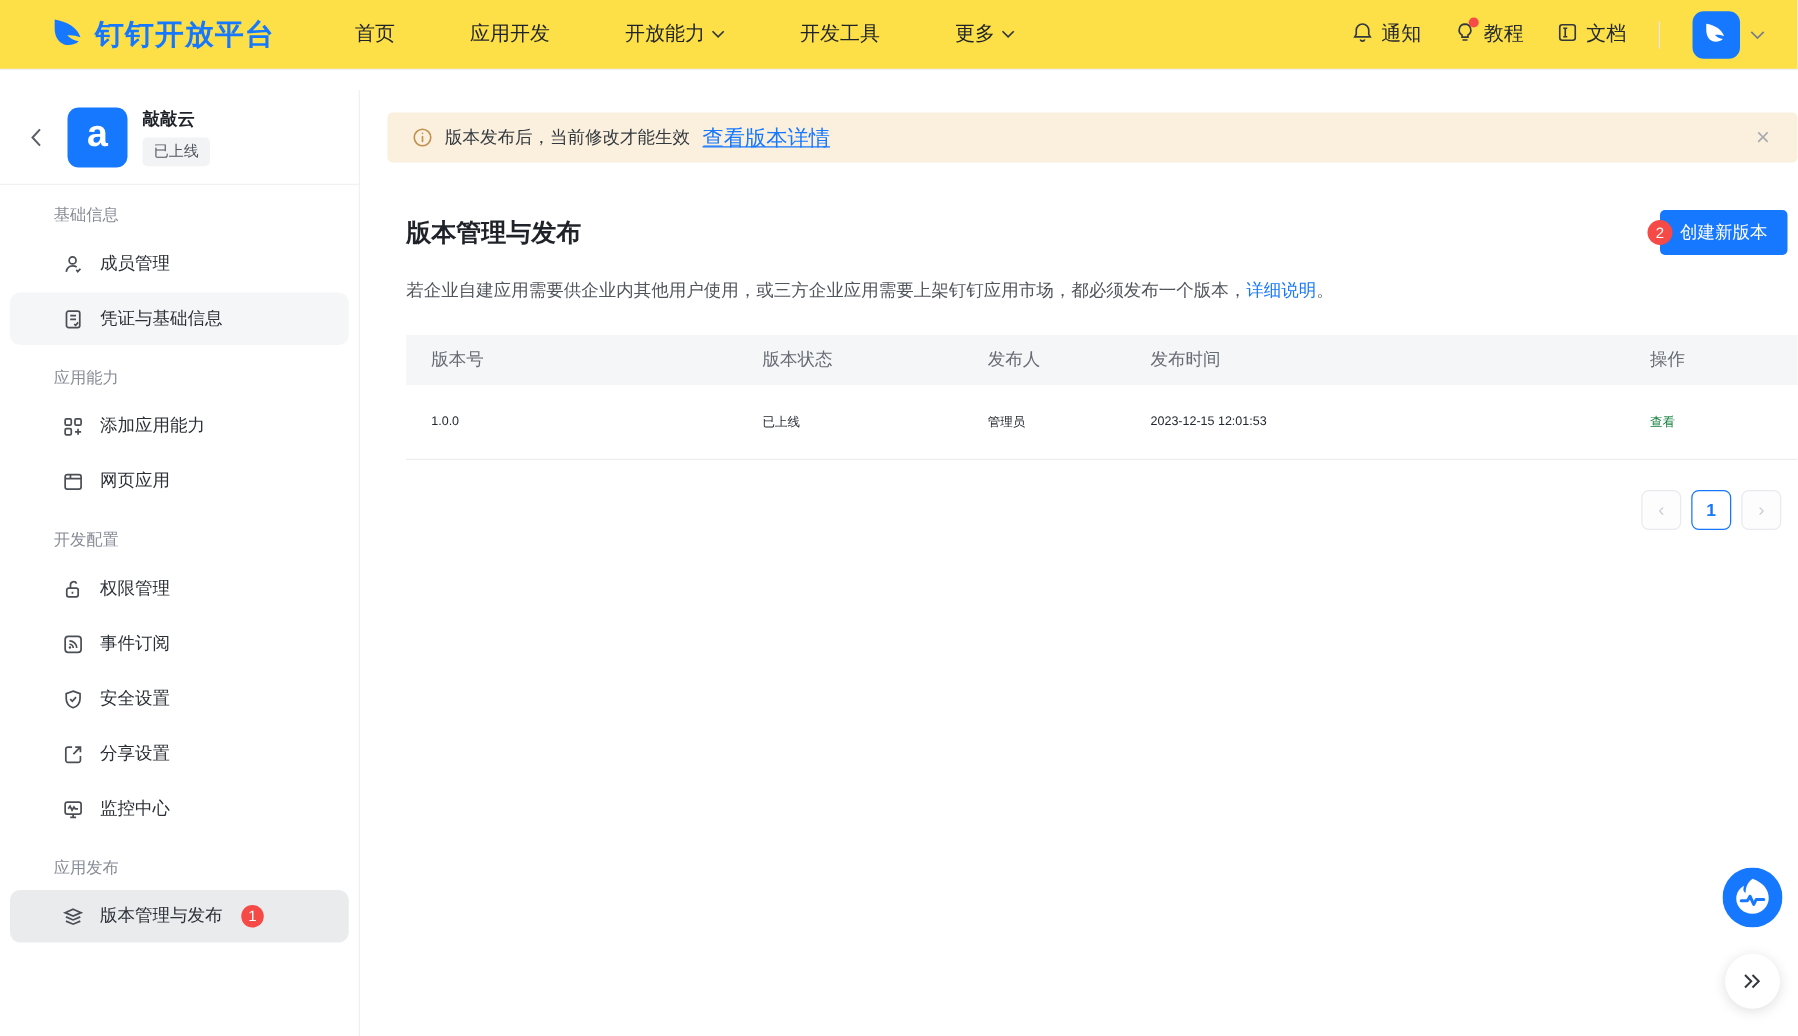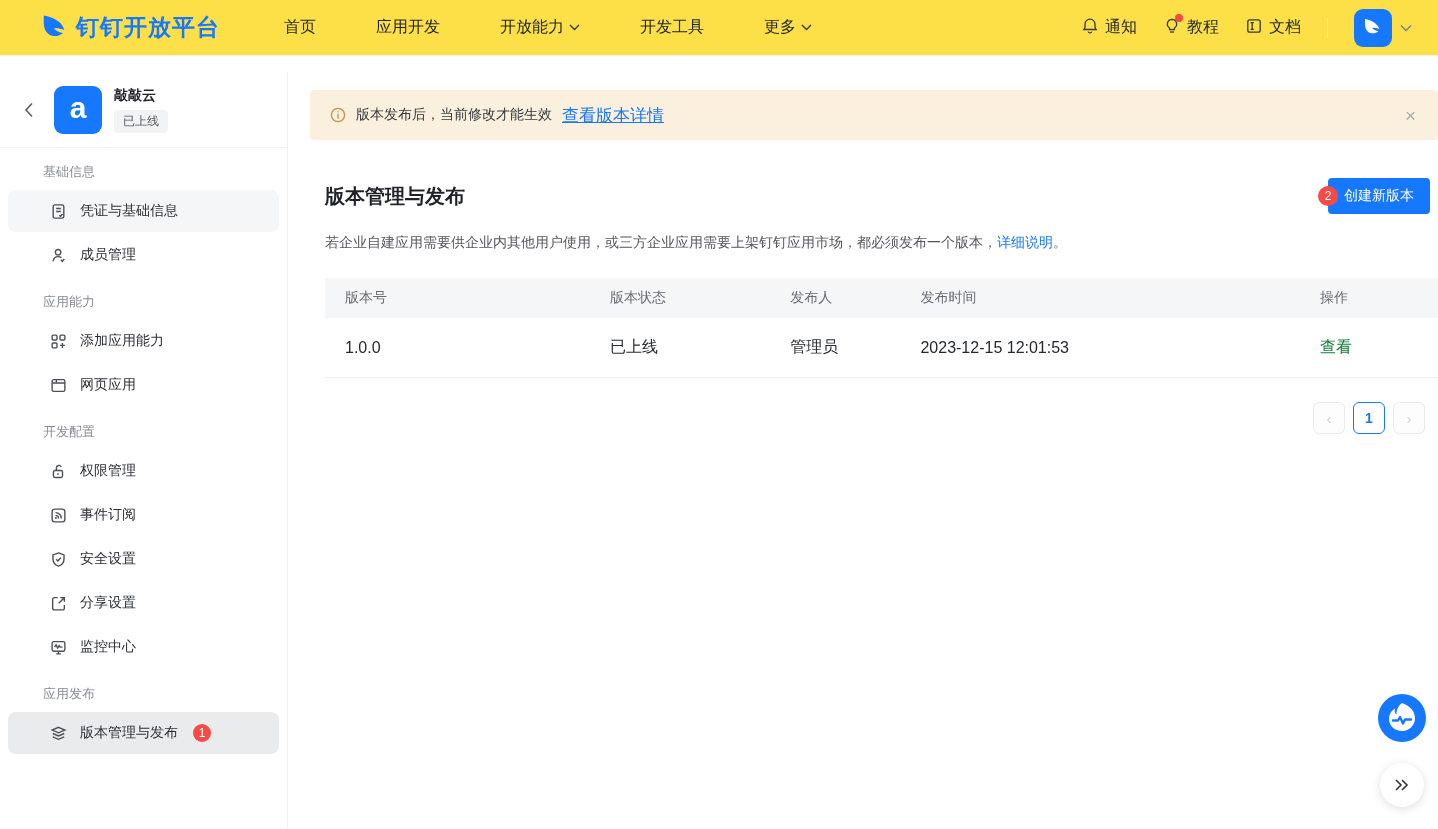--- a/index.html
+++ b/index.html
@@ -38,42 +38,42 @@
   .side-item { height:42px; margin:2px 8px; border-radius:8px; display:flex; align-items:center;
     padding-left:42px; gap:13px; font-size:14px; color:#2b2f36; cursor:pointer; }
   .side-item.hovered { background:#f5f6f7; }
   .side-item.active { background:#e9ebed; }
   .side-item svg { flex:0 0 auto; }
   .num-badge { min-width:18px; height:18px; border-radius:9px; background:#f54a45; color:#fff;
     font-size:12px; display:inline-flex; align-items:center; justify-content:center; padding:0 4px; }
 
   
   .main { position:absolute; top:72px; left:289px; right:0; bottom:0; background:#fff; }
-  .banner { margin:18px 0 0 21px; height:50px; background:#faf0dd; border-radius:4px;
+  .banner { margin:18px 0 0 21px; height:40px; background:#faf0dd; border-radius:4px;
     display:flex; align-items:center; padding:0 22px 0 20px; gap:10px; }
   .banner-text { font-size:14px; color:#33383f; }
   .banner-link { font-size:17px; color:#1677ff; cursor:pointer;text-decoration:underline; }
   .banner-close { margin-left:auto; color:#a7abb0; font-size:19px; line-height:1; cursor:pointer; }
 
   .content { padding:38px 0 0 36px; }
   .title-row { display:flex; align-items:center; justify-content:space-between; margin-right:8px; }
   .page-title { font-size:20px; font-weight:600; color:#1f2329; }
   .create-btn { position:relative; background:#1677ff; color:#fff; border:none; height:36px;
     padding:0 16px; font-size:14px; border-radius:4px; cursor:pointer;
     font-family:"Liberation Sans","DejaVu Sans",sans-serif;}
   .create-badge { position:absolute; left:-10px; top:50%; transform:translateY(-50%);
     width:20px; height:20px; border-radius:50%; background:#f54a45; color:#fff; font-size:12px;
     display:flex; align-items:center; justify-content:center; }
   .desc { margin-top:20px; font-size:14px; color:#51565d; }
   .desc a { color:#1677ff; text-decoration:none; cursor:pointer; }
 
   .table { margin-top:26px; }
   .t-row { display:grid; grid-template-columns:25.6% 16.2% 11.7% 35.9% 10.6%; align-items:center; }
   .t-head { background:#f5f6f7; height:40px; color:#666b73; font-size:14px; }
-  .t-body { height:60px; border-bottom:1px solid #ebedf0; font-size:16px; color:#24292f; }
+  .t-body { height:60px; border-bottom:1px solid #ebedf0; font-size:10px; color:#24292f; }
   .t-cell:first-child { padding-left:20px; }
   .t-link { color:#15803d; cursor:pointer; }
 
   .pagination { display:flex; justify-content:flex-end; gap:8px; margin:24px 13px 0 0; }
   .pg-btn { width:32px; height:32px; border-radius:6px; background:#fff;
     display:flex; align-items:center; justify-content:center; font-size:15px; cursor:pointer; }
   .pg-arrow { border:1px solid #e9eaee; color:#ccd0d6; background:#fdfdfe; }
   .pg-page { border:1px solid #1677ff; color:#1677ff; font-weight:600; font-size:14px; }
 
   
@@ -170,35 +170,35 @@
     </span>
     <div class="app-icon">a</div>
     <div class="app-meta">
       <div class="app-name">敲敲云</div>
       <span class="app-status">已上线</span>
     </div>
   </div>
   <div class="side-divider"></div>
 
   <div class="section-title">基础信息</div>
+  <div class="side-item">
+    <svg width="17" height="17" viewBox="0 0 16 16" fill="none" stroke="#4b4f55" stroke-width="1.3">
+        <circle cx="7.6" cy="5" r="2.6"></circle>
+        <path d="M2.8 13.6c.6-3 2.5-4.5 4.8-4.5 1.2 0 2.2.3 3.1.9"></path>
+        <path d="M10.4 12l1.1 1.5 2-2.2"></path>
+      </svg>
+    <span>成员管理</span>
+  </div>
   <div class="side-item hovered">
     <svg width="17" height="17" viewBox="0 0 16 16" fill="none" stroke="#4b4f55" stroke-width="1.3">
         <rect x="3" y="1.8" width="10" height="12.4" rx="1.6"></rect>
         <path d="M5.8 5.2h4.4M5.8 8h4.4"></path>
         <path d="M8.8 11.6l1.1.9 1.9-2.2"></path>
       </svg>
     <span>凭证与基础信息</span>
-  </div>
-  <div class="side-item">
-    <svg width="17" height="17" viewBox="0 0 16 16" fill="none" stroke="#4b4f55" stroke-width="1.3">
-        <circle cx="7.6" cy="5" r="2.6"></circle>
-        <path d="M2.8 13.6c.6-3 2.5-4.5 4.8-4.5 1.2 0 2.2.3 3.1.9"></path>
-        <path d="M10.4 12l1.1 1.5 2-2.2"></path>
-      </svg>
-    <span>成员管理</span>
   </div>
 
   <div class="section-title">应用能力</div>
   <div class="side-item">
     <svg width="17" height="17" viewBox="0 0 16 16" fill="none" stroke="#4b4f55" stroke-width="1.3">
         <rect x="2" y="2" width="4.6" height="4.6" rx="1"></rect>
         <rect x="9.4" y="2" width="4.6" height="4.6" rx="1"></rect>
         <rect x="2" y="9.4" width="4.6" height="4.6" rx="1"></rect>
         <path d="M11.7 9.4V14M9.4 11.7H14"></path>
       </svg>

